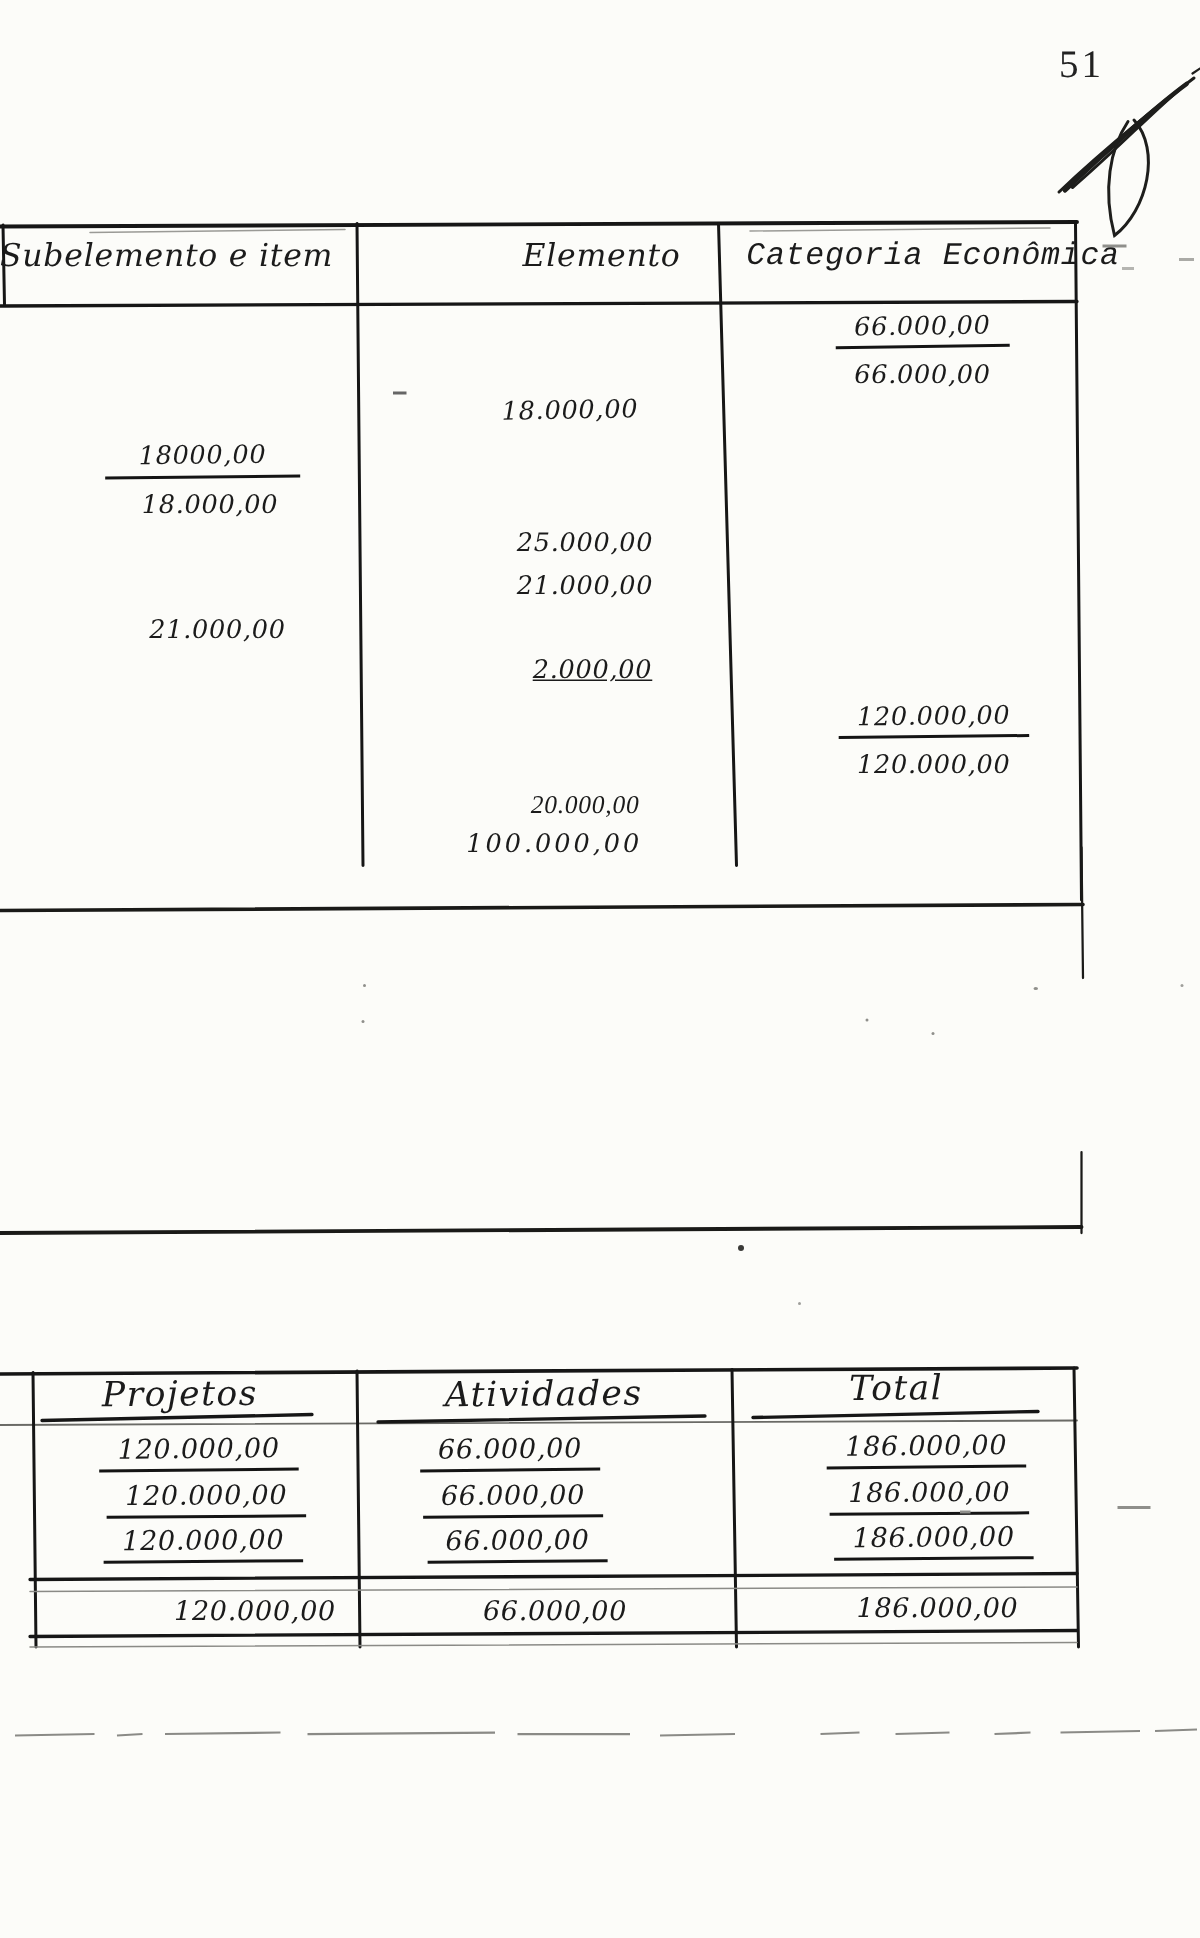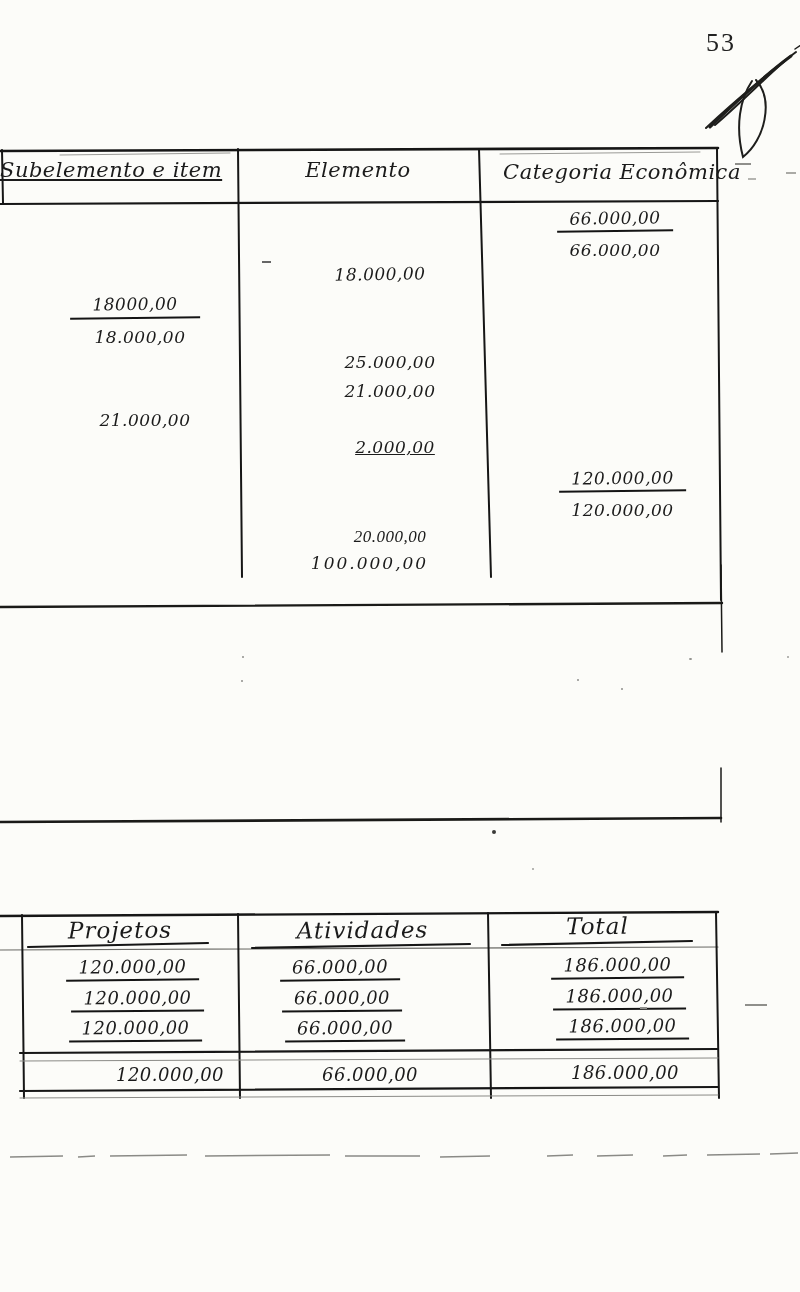--- a/index.html
+++ b/index.html
@@ -85,25 +85,25 @@
     </g>
     <g stroke="#1e1e1c" fill="none" stroke-linecap="round">
       <path d="M796,52 C780,64 740,96 706,128" stroke-width="2"></path>
       <path d="M791,56 C772,70 738,100 710,127" stroke-width="3"></path>
       <path d="M786,60 C768,75 742,102 715,125" stroke-width="2"></path>
       <path d="M756,80 C774,100 765,140 743,157 C735,126 740,99 752,81" stroke-width="2"></path>
       <path d="M795,49 L804,43" stroke-width="1.5"></path>
     </g>
   </svg>
 
-  <div class="pageno">53</div>
+  <div class="pageno">51</div>
 
-  <div class="hw hdr" style="left:0;top:158px;width:208px;text-decoration:underline;">Subelemento e item</div>
-  <div class="hw hdr" style="left:238px;top:158px;width:240px;">Elemento</div>
-  <div class="hw hdr" style="left:478px;top:160px;width:288px;">Categoria Econômica</div>
+  <div class="hw hdr" style="left:0;top:158px;width:208px;">Subelemento e item</div>
+  <div class="hw hdr" style="left:238px;top:158px;width:240px;padding-left:43px;">Elemento</div>
+  <div class="hw hdr" style="left:478px;top:160px;width:288px;font-family:Liberation Mono, monospace;">Categoria Econômica</div>
 
   <div class="hw num" style="left:530px;top:208px;width:170px;transform:rotate(-0.8deg);">
     <span class="u">66.000,00</span>
   </div>
   <div class="hw num" style="left:535px;top:240px;width:160px;">66.000,00</div>
 
   <div class="hw num" style="left:300px;top:264px;width:160px;transform:rotate(-1deg);">18.000,00</div>
 
   <div class="hw num" style="left:40px;top:294px;width:190px;transform:rotate(-0.6deg);">
     <span class="u-wide">18000,00</span>

